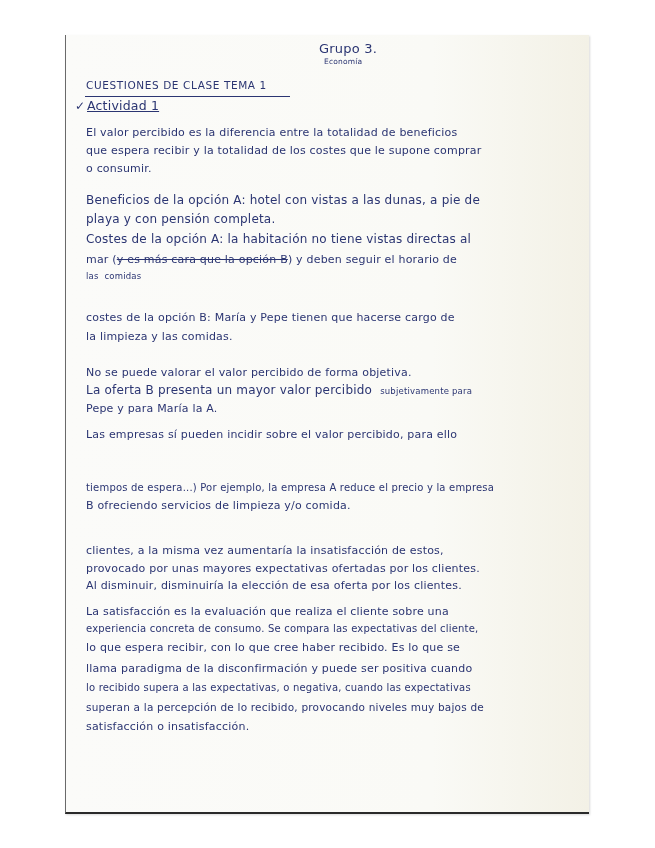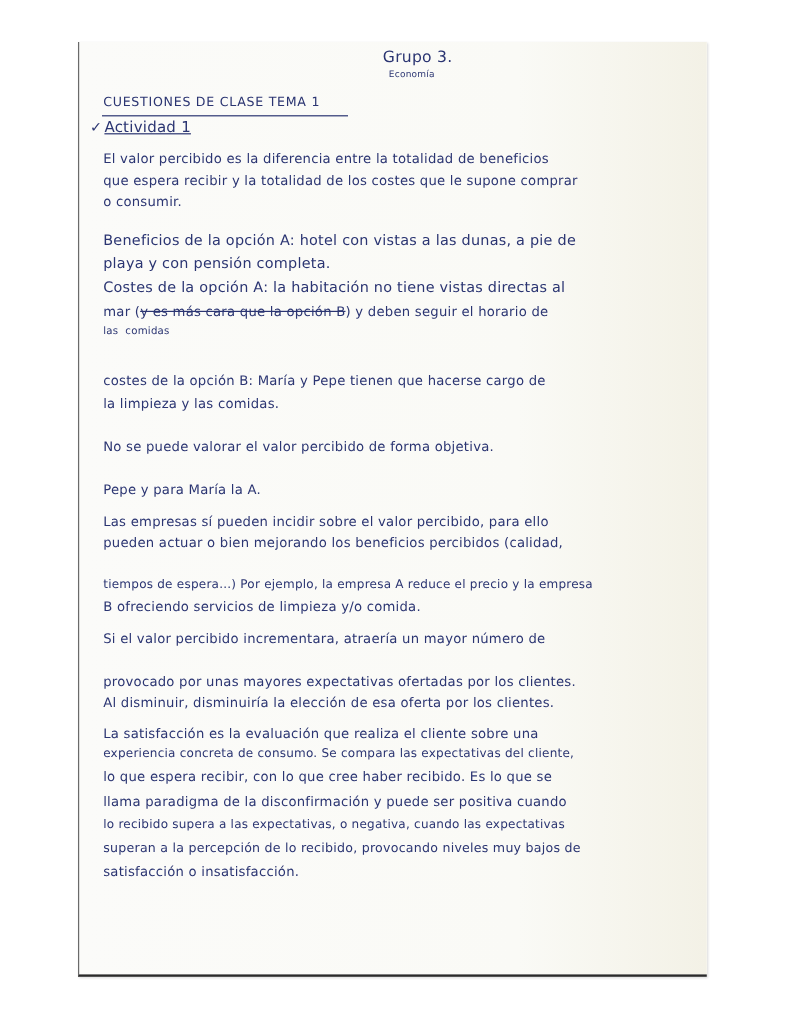--- a/index.html
+++ b/index.html
@@ -47,28 +47,30 @@
     <span>mar (</span><span class="strike">y es más cara que la opción B</span><span>) y deben seguir el horario de</span>
   </div>
   <div class="hw line small" style="top:236px;">
     <span>las</span>&nbsp;&nbsp;<span>comidas</span>
   </div>
 
   <div class="hw line" style="top:276px;">costes de la opción B: María y Pepe tienen que hacerse cargo de</div>
   <div class="hw line" style="top:295px;">la limpieza y las comidas.</div>
 
   <div class="hw line" style="top:331px;">No se puede valorar el valor percibido de forma objetiva.</div>
+  <div class="hw line big" style="top:348px;">
+    <span>La oferta B presenta un mayor valor percibido</span>&nbsp;&nbsp;<span class="small">subjetivamente para</span>
+  </div>
   <div class="hw line" style="top:367px;">Pepe y para María la A.</div>
 
   <div class="hw line" style="top:393px;">Las empresas sí pueden incidir sobre el valor percibido, para ello</div>
-  <div class="hw line" style="top:411px;">pueden actuar o bien mejorando los beneficios percibidos (calidad,</div>
   <div class="hw line" style="top:447px;font-size:10px;">tiempos de espera...) Por ejemplo, la empresa A reduce el precio y la empresa</div>
   <div class="hw line" style="top:464px;">B ofreciendo servicios de limpieza y/o comida.</div>
 
-  <div class="hw line" style="top:491px;">Si el valor percibido incrementara, atraería un mayor número de</div>
+  <div class="hw line" style="top:509px;">clientes, a la misma vez aumentaría la insatisfacción de estos,</div>
   <div class="hw line" style="top:527px;">provocado por unas mayores expectativas ofertadas por los clientes.</div>
   <div class="hw line" style="top:544px;">Al disminuir, disminuiría la elección de esa oferta por los clientes.</div>
 
   <div class="hw line" style="top:570px;">La satisfacción es la evaluación que realiza el cliente sobre una</div>
   <div class="hw line" style="top:588px;font-size:10px;">experiencia concreta de consumo. Se compara las expectativas del cliente,</div>
   <div class="hw line" style="top:606px;">lo que espera recibir, con lo que cree haber recibido. Es lo que se</div>
   <div class="hw line" style="top:627px;">llama paradigma de la disconfirmación y puede ser positiva cuando</div>
   <div class="hw line" style="top:647px;font-size:10px;">lo recibido supera a las expectativas, o negativa, cuando las expectativas</div>
   <div class="hw line" style="top:666px;font-size:10.5px;">superan a la percepción de lo recibido, provocando niveles muy bajos de</div>
   <div class="hw line" style="top:685px;">satisfacción o insatisfacción.</div>

